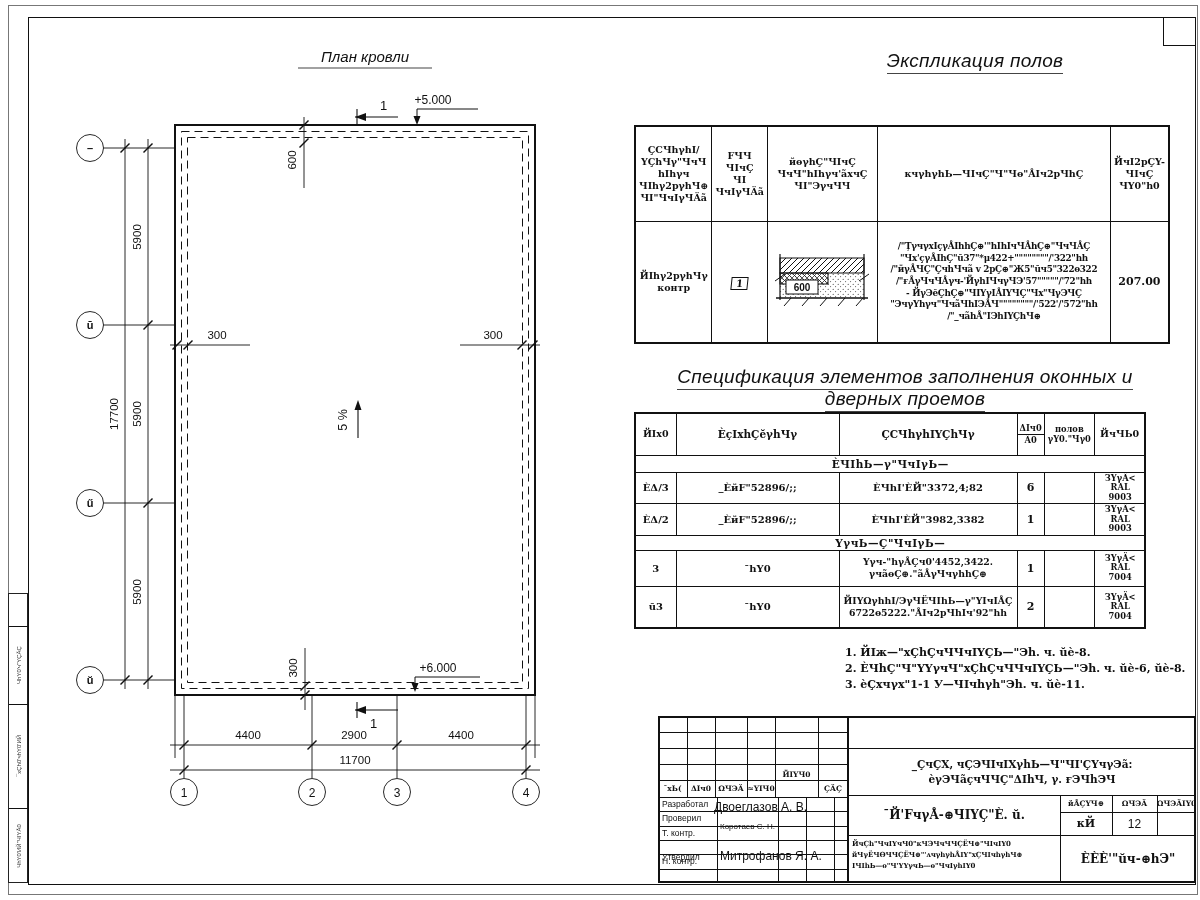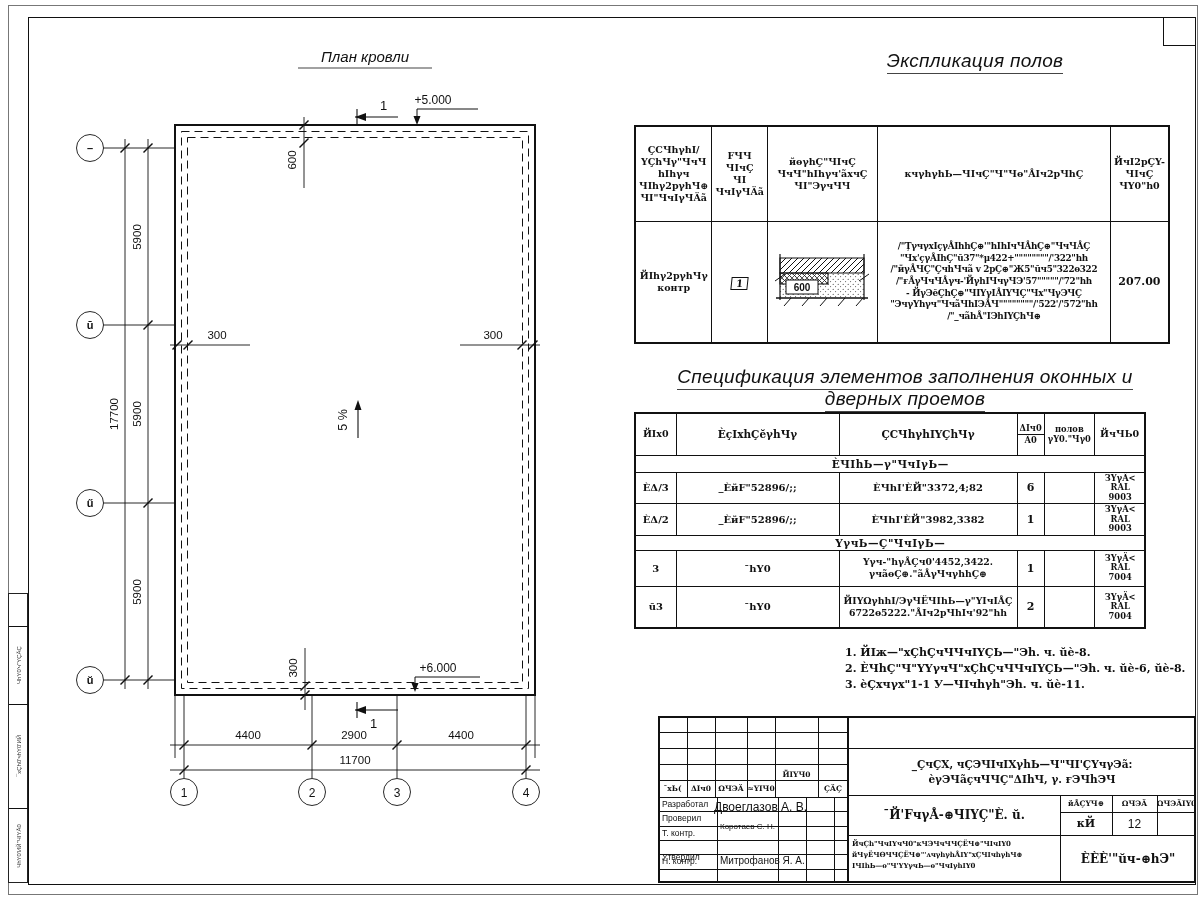--- a/index.html
+++ b/index.html
@@ -403,21 +403,21 @@
   <div class="ln" style="left:0;top:153px;width:190px;height:1px"></div>
   <div class="abs tb-label" style="left:4px;top:83px">Разработал</div>
   <div class="abs" style="left:56px;top:84px;font-size:12px">Двоеглазов А. В.</div>
   <div class="abs tb-label" style="left:4px;top:97px">Проверил</div>
   <div class="abs" style="left:62px;top:106px;font-size:8px">Коротаев С. Н.</div>
   <div class="abs tb-label" style="left:4px;top:112px">Т. контр.</div>
   <div class="abs" style="left:62px;top:113px;font-size:8px"></div>
   <div class="abs tb-label" style="left:4px;top:126px"></div>
   <div class="abs" style="left:62px;top:127px;font-size:8px"></div>
   <div class="abs tb-label" style="left:4px;top:140px">Н. контр.</div>
-  <div class="abs" style="left:62px;top:139px;font-size:10px">Митрофанов Я. А.</div>
+  <div class="abs" style="left:62px;top:133px;font-size:12px">Митрофанов Я. А.</div>
   <div class="abs tb-label" style="left:4px;top:136px">Утвердил</div>
   <div class="abs" style="left:62px;top:155px;font-size:8px"></div>
 
   <div class="ln" style="left:190px;top:32px;width:348px;height:1px"></div>
   <div class="ln" style="left:190px;top:79px;width:348px;height:1px"></div>
   <div class="ln" style="left:190px;top:119px;width:348px;height:1px"></div>
   <div class="ln" style="left:402px;top:79px;width:1px;height:88px"></div>
   <div class="ln" style="left:454px;top:79px;width:1px;height:40px"></div>
   <div class="ln" style="left:499px;top:79px;width:1px;height:40px"></div>
   <div class="ln" style="left:402px;top:96px;width:136px;height:1px"></div>

